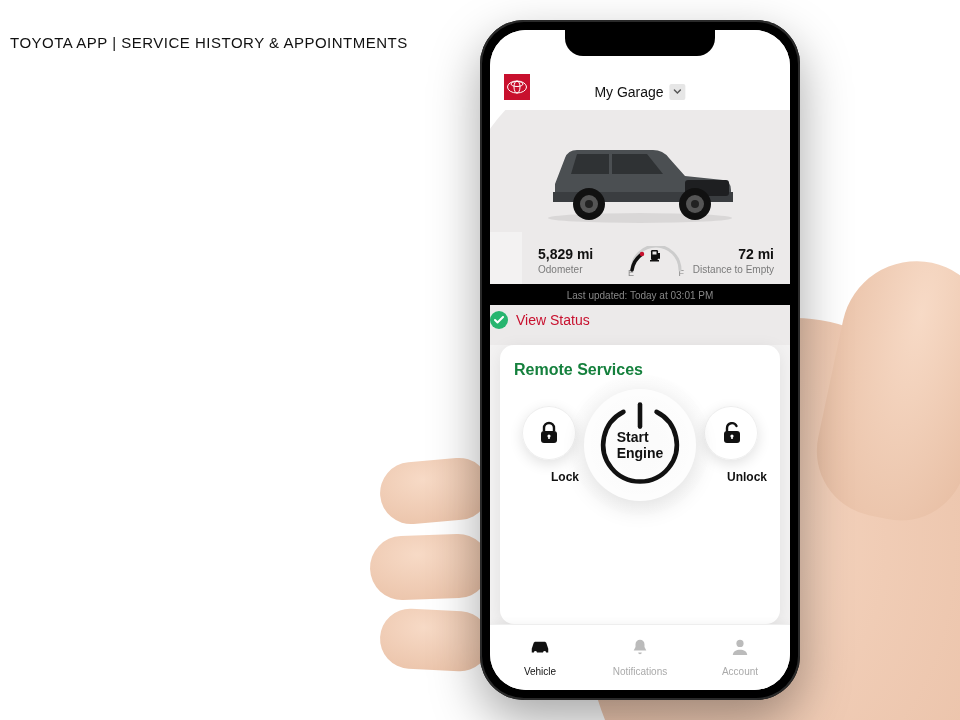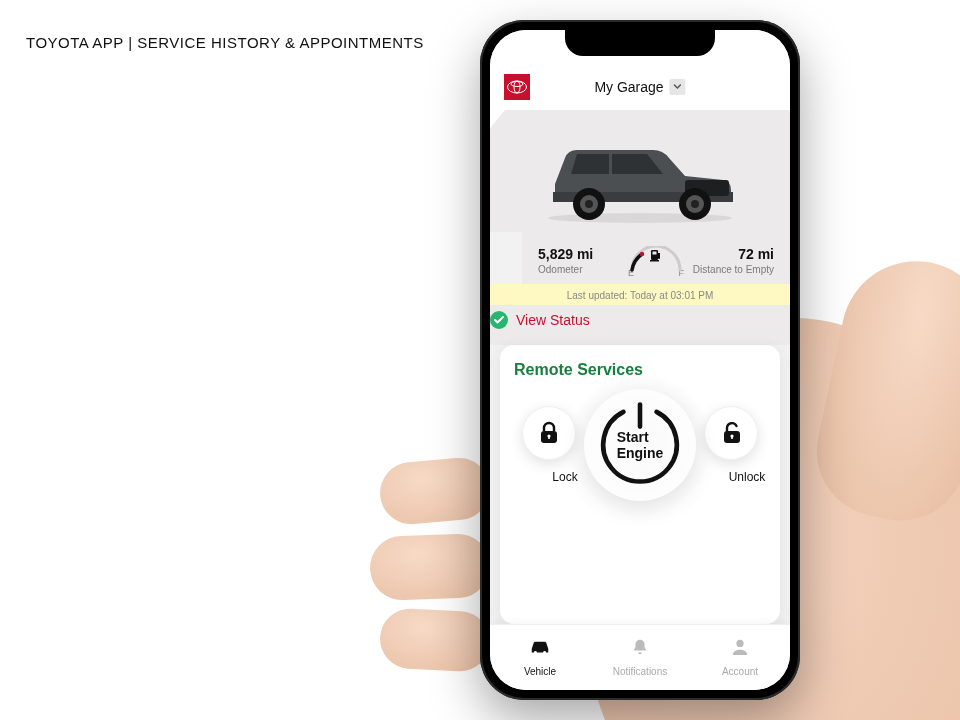--- a/index.html
+++ b/index.html
@@ -7,21 +7,21 @@
     width: 960px;
     height: 720px;
     background: #fff;
     font-family: -apple-system, Helvetica, Arial, sans-serif;
     position: relative;
     overflow: hidden;
   }
   .page-title {
     position: absolute;
     top: 34px;
-    left: 26px;
+    left: 10px;
     font-size: 15px;
     letter-spacing: 0.5px;
     font-weight: 400;
     color: #111;
   }
 
   
   .hand {
     position: absolute;
     right: 0;
@@ -84,21 +84,21 @@
     position: relative;
     display: flex;
     flex-direction: column;
   }
 
   
   .hdr {
     background: #fff;
     padding: 44px 7px 10px 14px;
     display: flex;
-    align-items: center;
+    align-items: flex-end;
     position: relative;
   }
   .logo {
     width: 26px; height: 26px;
     background: #C8102E;
     display: flex; align-items: center; justify-content: center;
   }
   .logo svg { width: 20px; height: 14px; }
   .garage {
     position: absolute;
@@ -147,21 +147,21 @@
   .stat-side { width: 92px; }
   .stat-val { font-size: 14px; font-weight: 700; color: #111; }
   .stat-lbl { font-size: 10px; color: #7a7a7a; margin-top: 2px; }
   .stat-right { text-align: right; }
   .gauge-wrap { text-align: center; }
   .gauge { width: 56px; height: 26px; margin: 0 auto 2px auto; position: relative; }
   .g-letters { display: flex; justify-content: space-between; font-size: 9px; color: #888; margin-top: -6px;}
   .pump { margin: -20px auto 0 auto; }
 
   .updated {
-    background: #fef9c3;
+    background: #000000;
     text-align: center;
     font-size: 10px;
     color: #888;
     padding: 6px 0 4px 0;
   }
   .status-row {
     background: #eceaea;
     display: flex;
     align-items: center;
     justify-content: flex-start;
@@ -196,21 +196,21 @@
     display: flex; flex-direction: column; align-items: center; gap: 10px;
     width: 70px;
   }
   .circ {
     width: 54px; height: 54px;
     border-radius: 50%;
     background: #fff;
     box-shadow: 0 4px 14px rgba(0,0,0,0.12), inset 0 0 0 1px #eee;
     display: flex; align-items: center; justify-content: center;
   }
-  .side-lbl { font-size: 12px; font-weight: 400; color: #111; padding-left: 32px; }
+  .side-lbl { font-size: 12px; font-weight: 700; color: #111; padding-left: 32px; }
   .engine-btn {
     width: 112px; height: 112px;
     border-radius: 50%;
     position: relative;
     display: flex; align-items: center; justify-content: center;
     box-shadow: 0 6px 24px rgba(0,0,0,0.12);
     background: #fff;
   }
   .engine-halo {
     position: absolute; inset: -14px;

